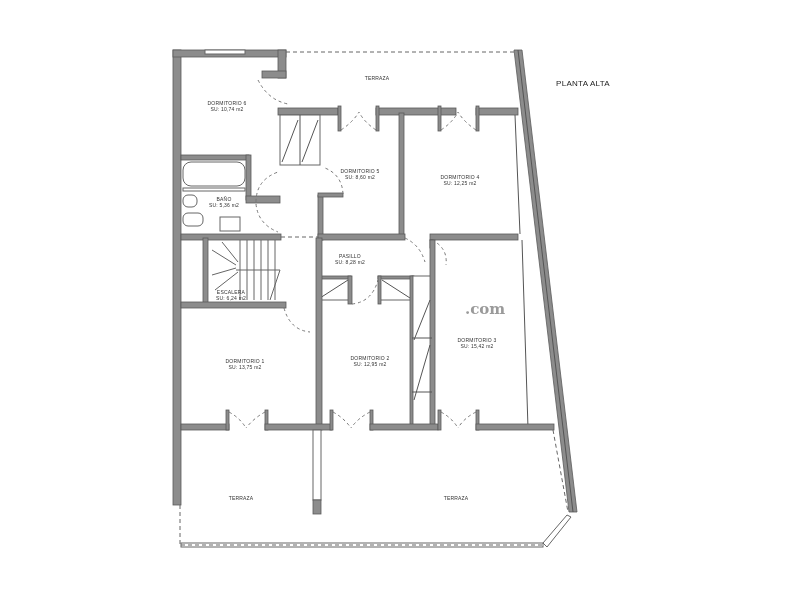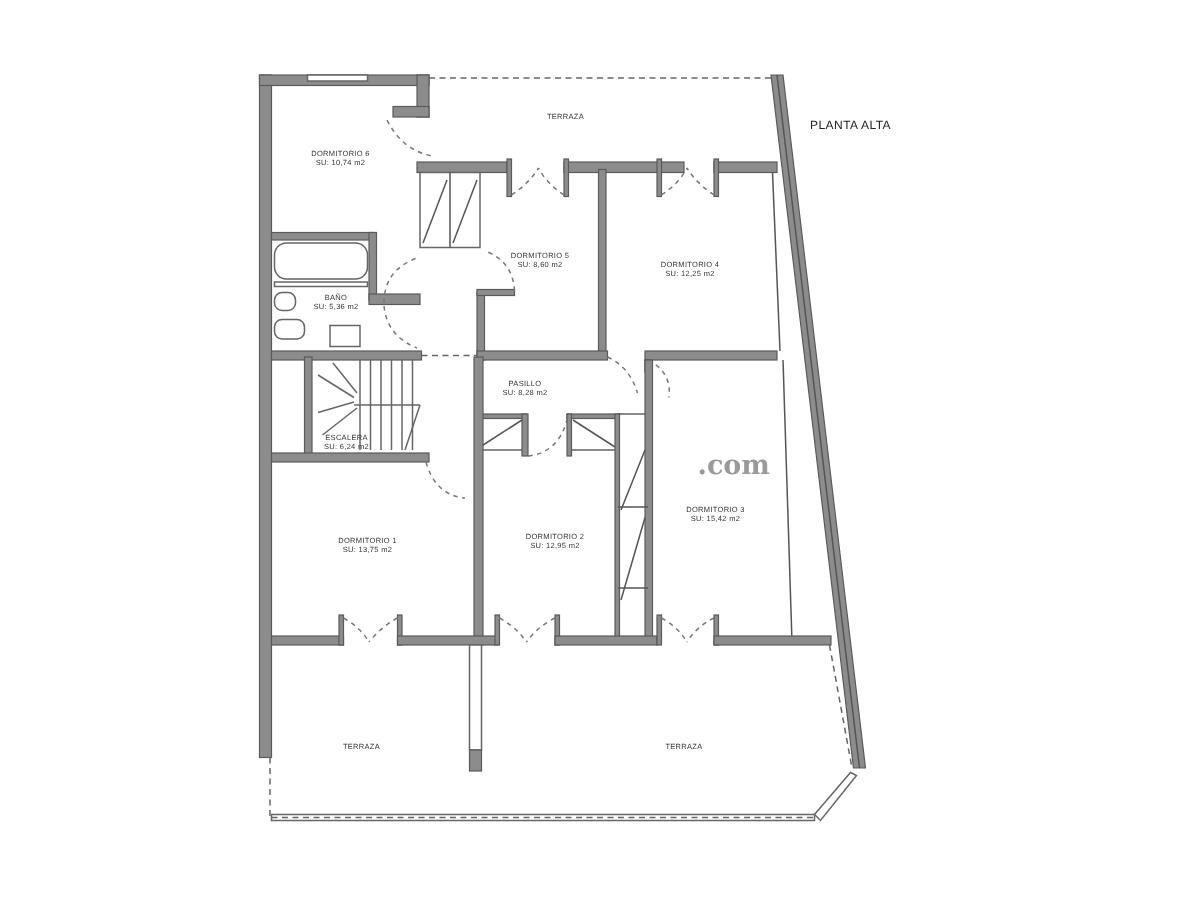--- a/index.html
+++ b/index.html
@@ -4,22 +4,22 @@
 <style>
   html, body { margin: 0; padding: 0; background: #ffffff; }
   body { width: 800px; height: 600px; position: relative; overflow: hidden; font-family: "Liberation Sans", sans-serif; }
   .plan { position: absolute; left: 0; top: 0; width: 800px; height: 600px; }
   .wall { fill: #8c8c8c; stroke: #5a5a5a; stroke-width: 0.8; }
   .thin { fill: none; stroke: #555; stroke-width: 1; }
   .dash { fill: none; stroke: #666; stroke-width: 1; stroke-dasharray: 4 3; }
   .swing { fill: none; stroke: #777; stroke-width: 1; stroke-dasharray: 3 3; }
   .fixture { fill: #fff; stroke: #666; stroke-width: 1; }
   .lbl { position: absolute; transform: translateX(-50%); text-align: center; font-size: 5px; line-height: 6px; color: #333; letter-spacing: 0.2px; white-space: nowrap; }
-  .plan-title { position: absolute; left: 540px; top: 79px; font-size: 8px; color: #222; letter-spacing: 0.3px; }
-  .watermark { position: absolute; left: 465px; top: 300px; font-family: "DejaVu Serif", serif; font-weight: bold; font-size: 18px; color: #9a9a9a; }
+  .plan-title { position: absolute; left: 556px; top: 79px; font-size: 8px; color: #222; letter-spacing: 0.3px; }
+  .watermark { position: absolute; left: 465px; top: 300px; font-family: "DejaVu Serif", serif; font-weight: bold; font-size: 15px; color: #9a9a9a; }
 </style>
 </head>
 <body>
 
 <svg class="plan" viewBox="0 0 800 600" xmlns="http://www.w3.org/2000/svg">
 
   <rect class="wall" x="173" y="50" width="8" height="455"></rect>
 
   <rect class="wall" x="173" y="50" width="113" height="7"></rect>
   <rect class="fixture" x="205" y="50" width="40" height="4"></rect>

